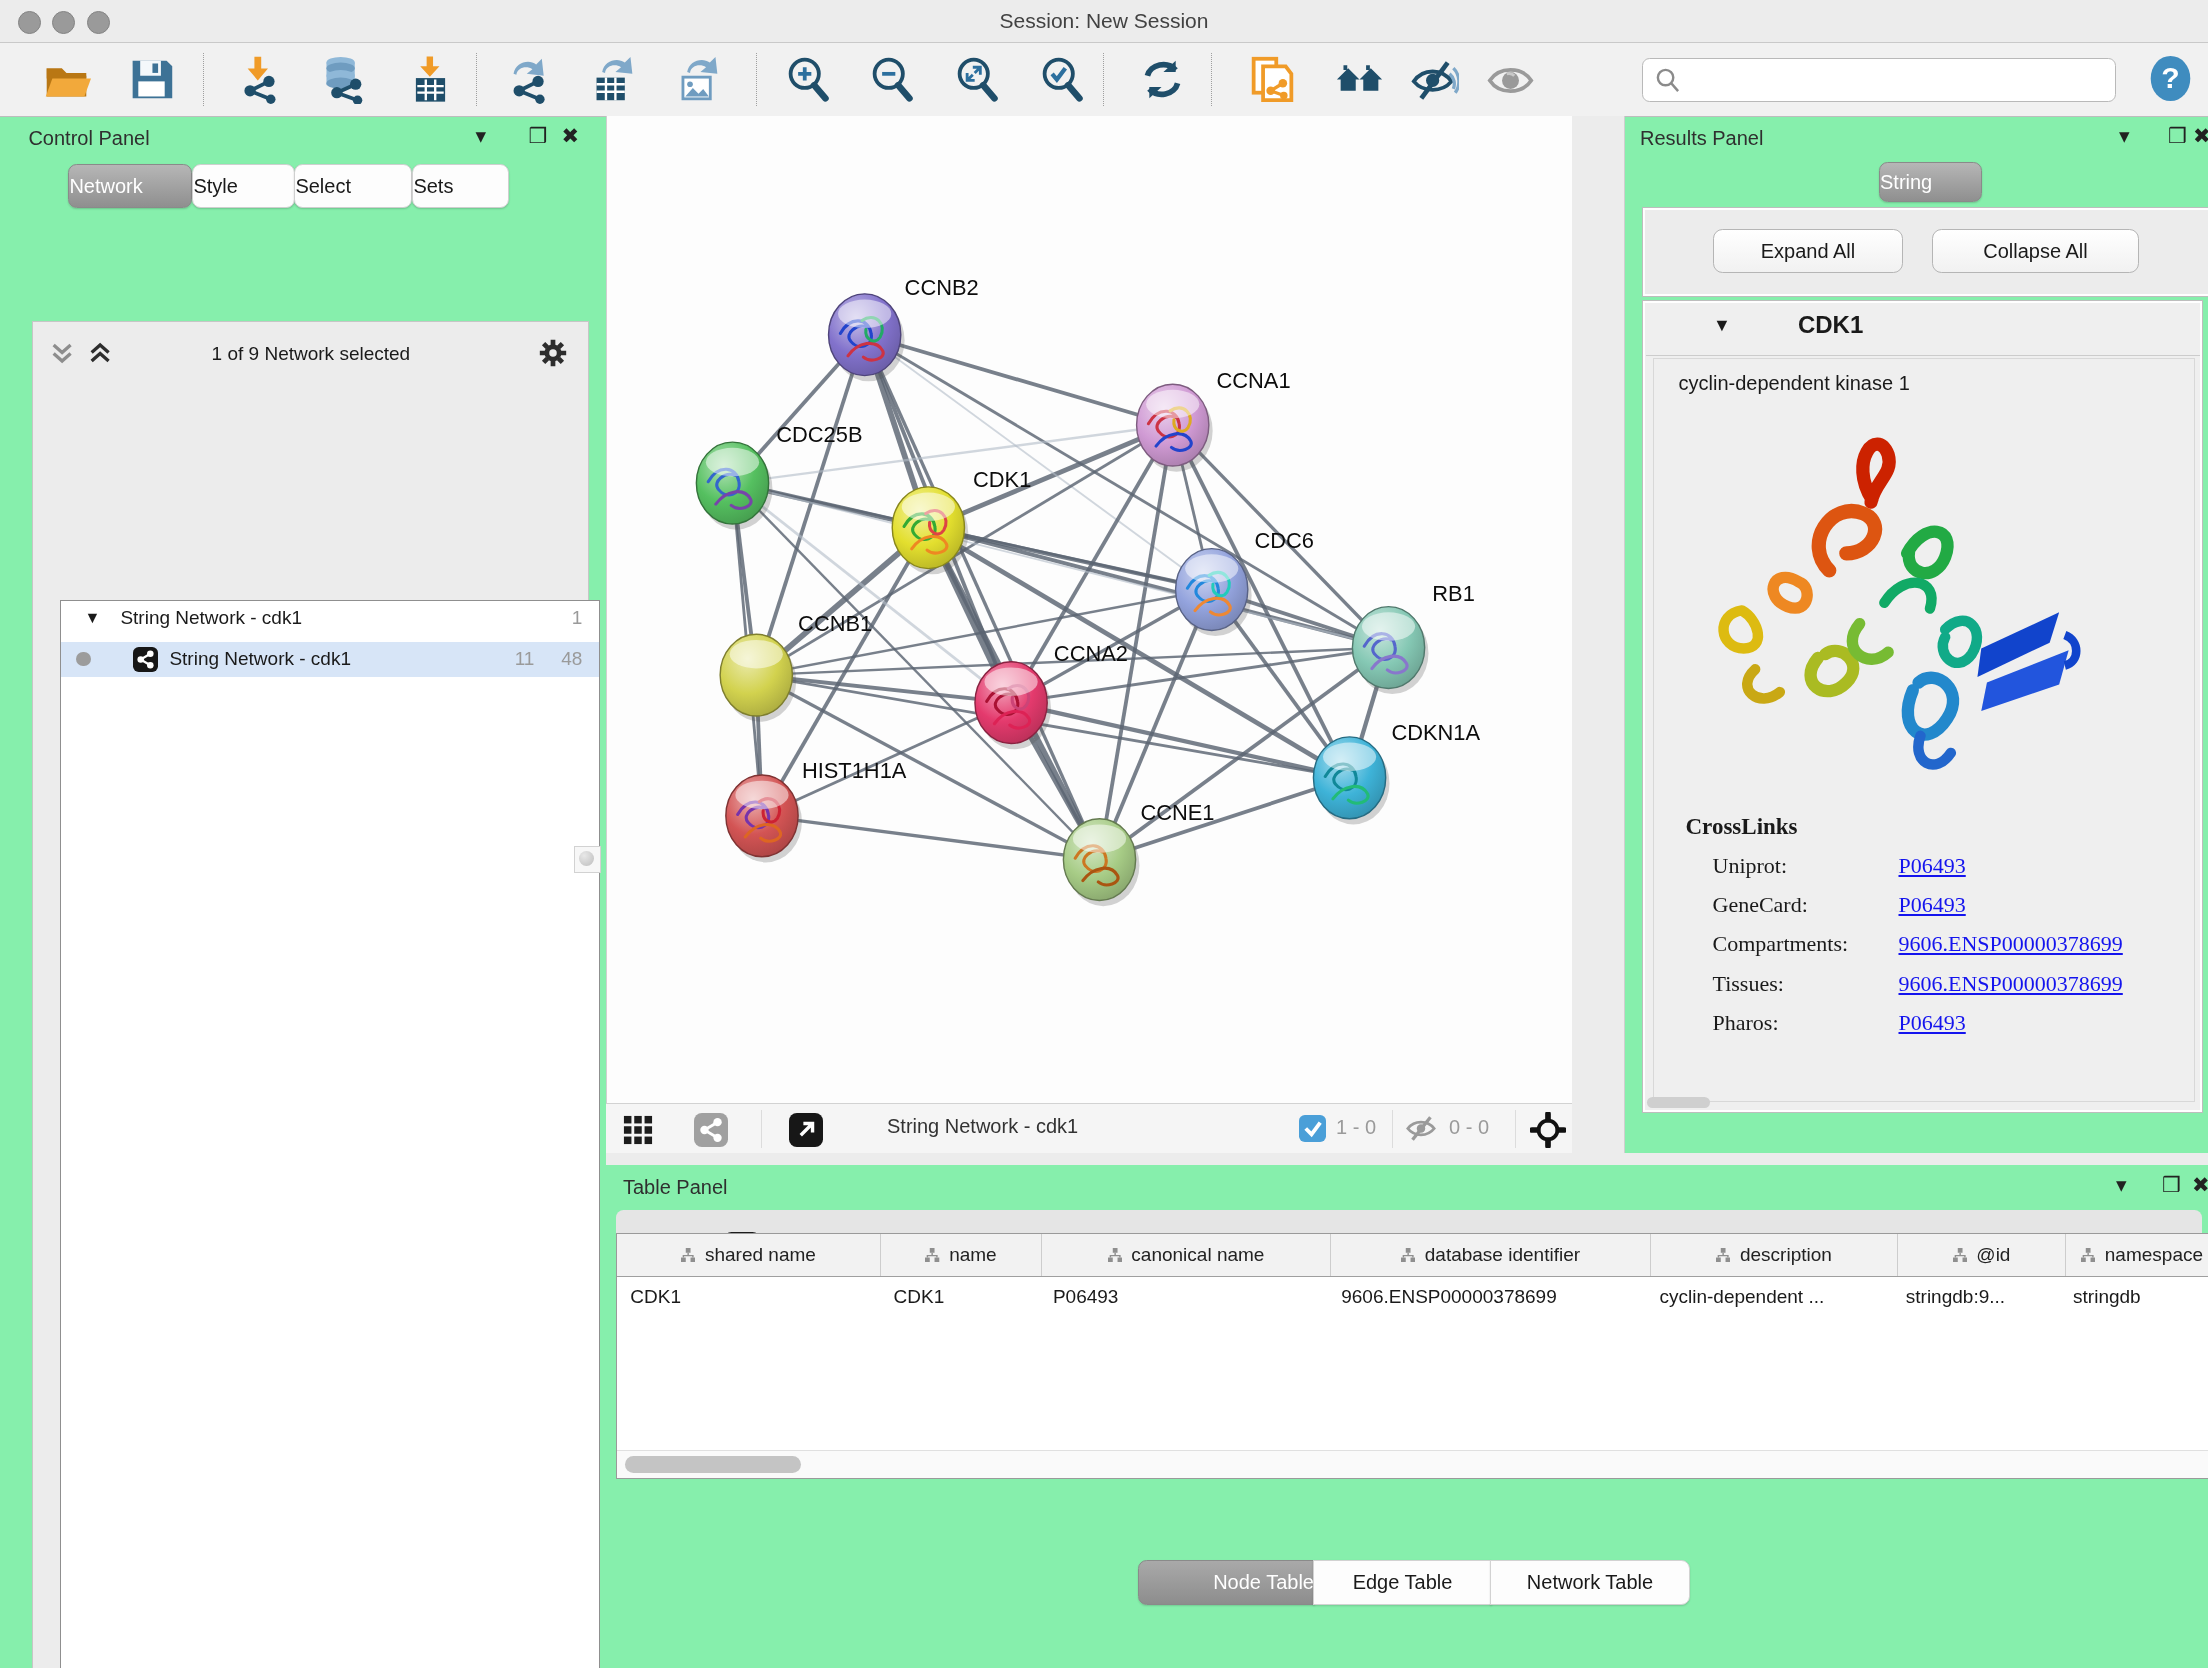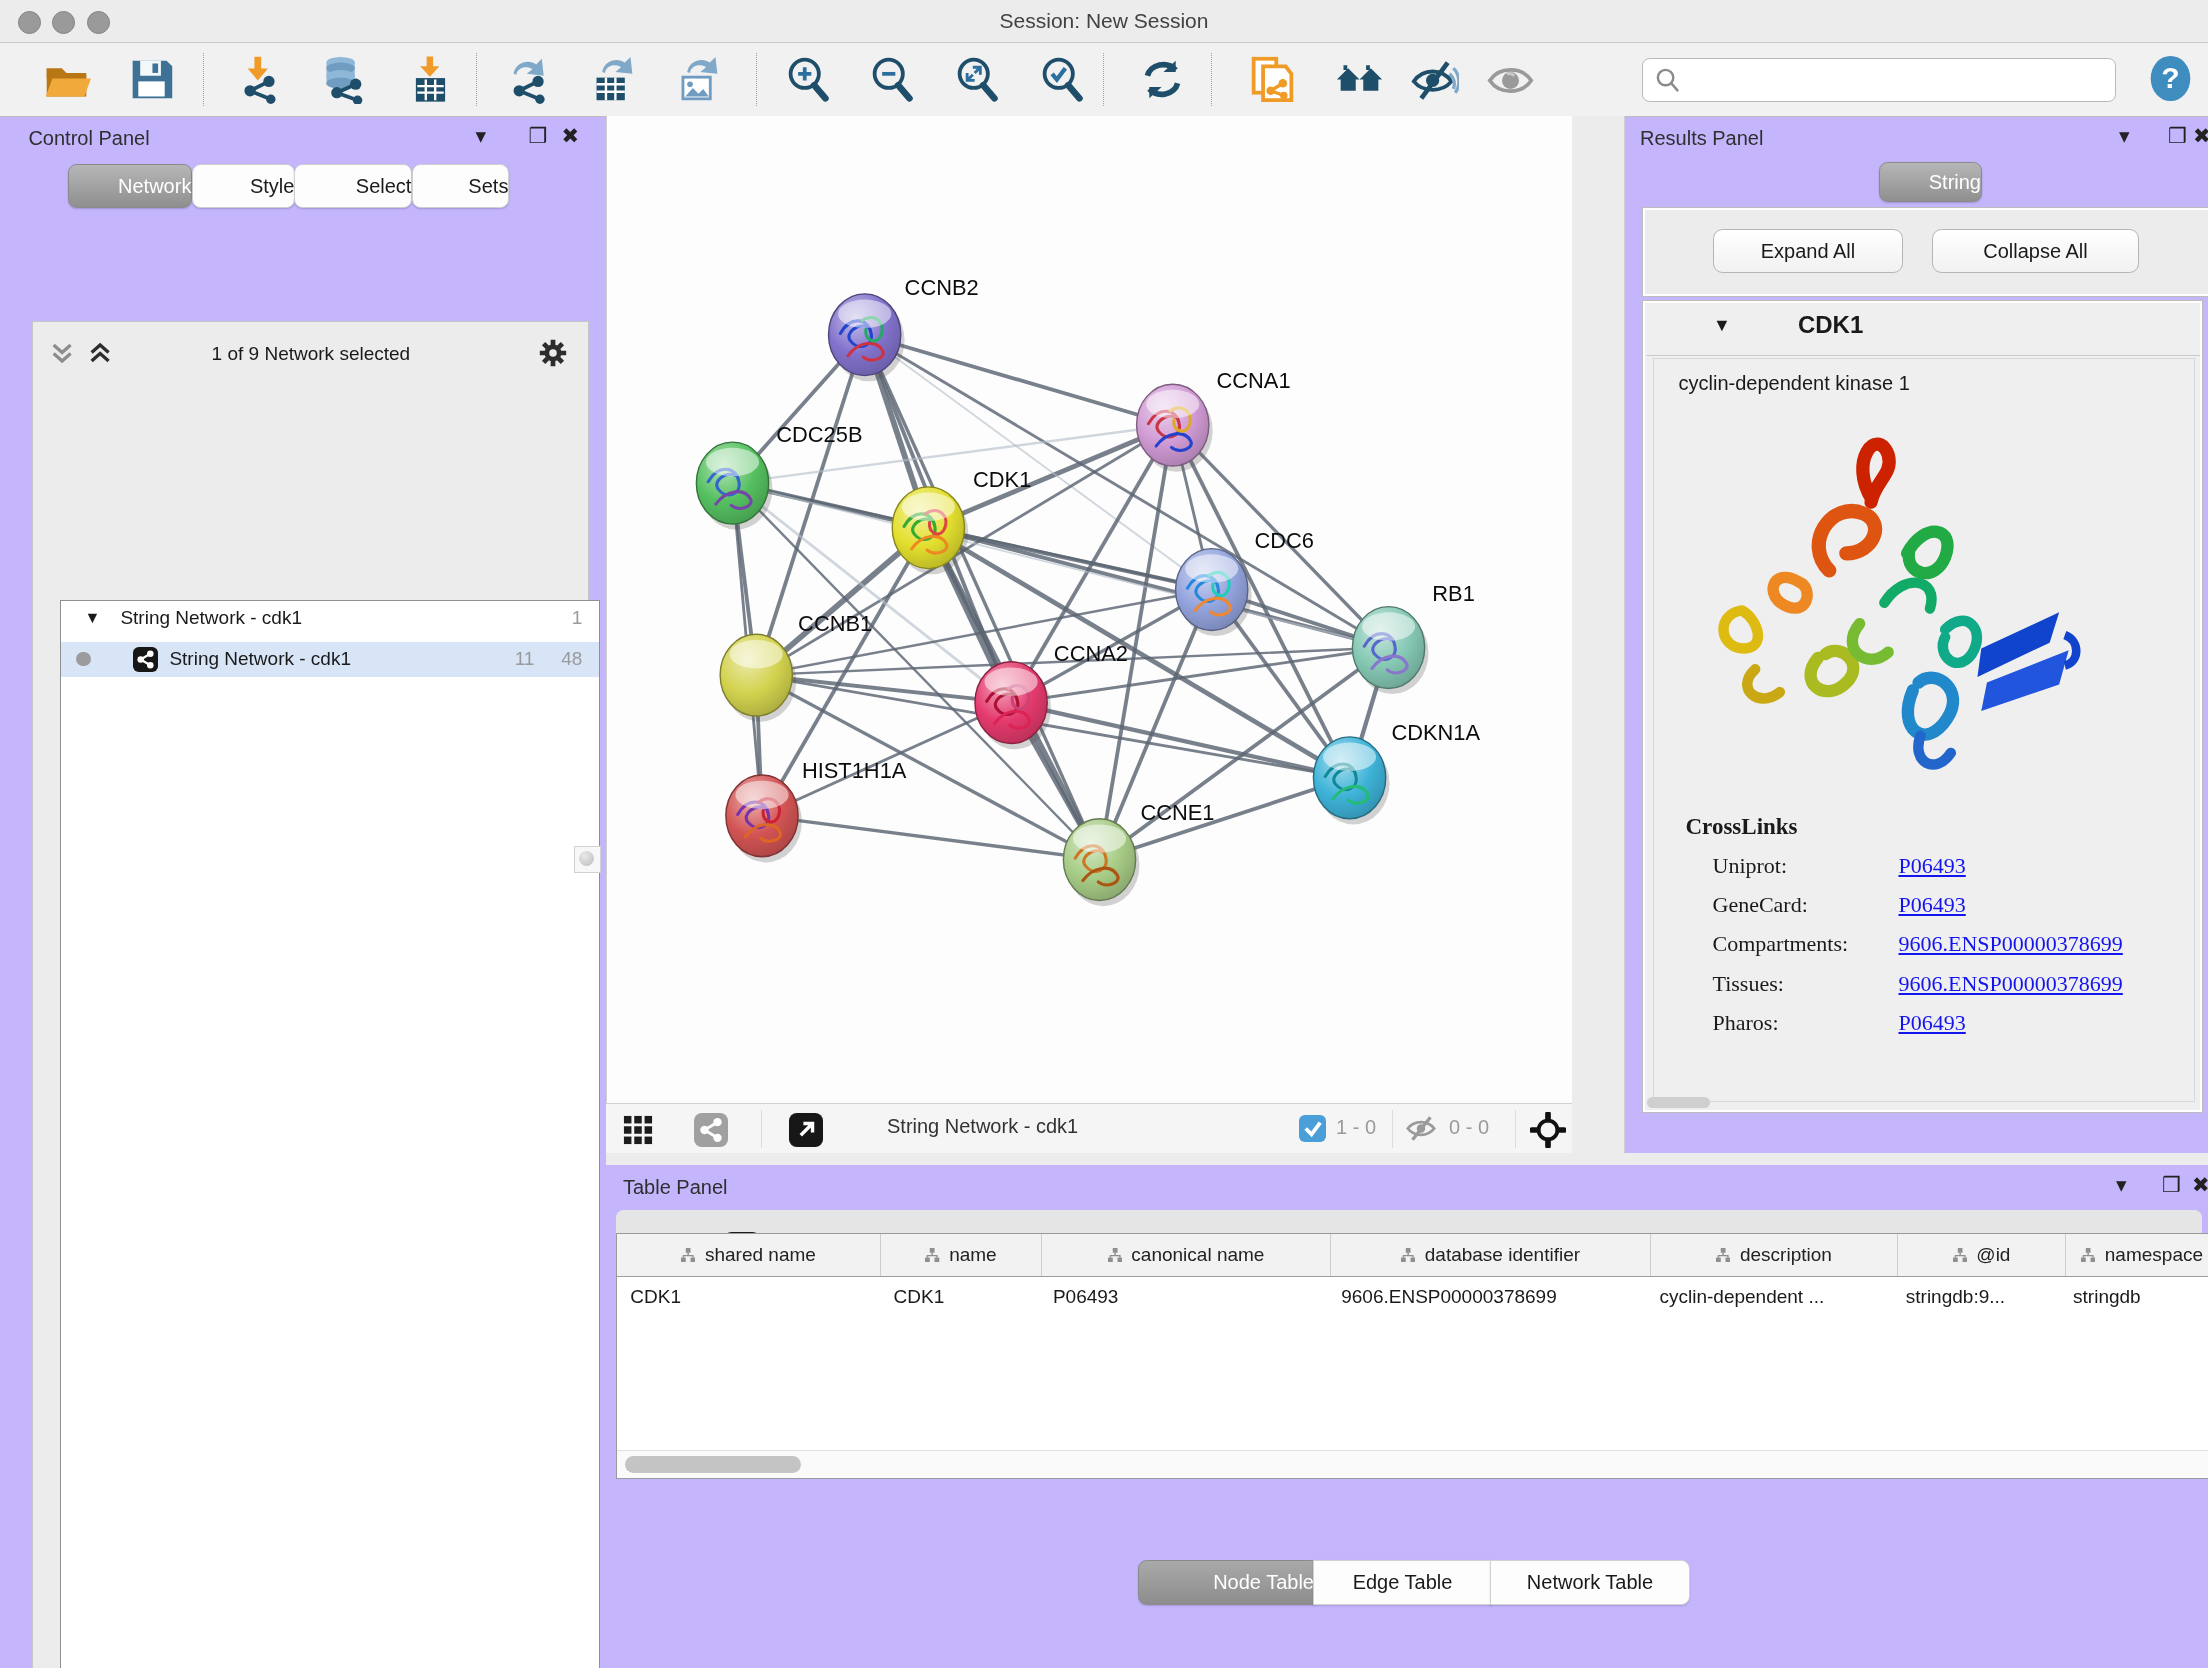--- a/index.html
+++ b/index.html
@@ -1,33 +1,33 @@
 <!DOCTYPE html>
 <html style="font-size:15px"><head>
 <meta charset="utf-8">
 <style>
   html,body{margin:0;padding:0;background:#d8d8d8;}
-  #app{position:relative;width:2208px;height:1668px;background:#c4b5fd;
+  #app{position:relative;width:2208px;height:1668px;background:#86efac;
        font-family:"Liberation Sans",sans-serif;overflow:hidden;color:#1a1a1a;}
   .abs{position:absolute;}
   
   #titlebar{left:0;top:0;width:2208px;height:42px;background:#ececec;border-bottom:1px solid #c9c9c9;}
   .light{position:absolute;top:10.5px;width:21px;height:21px;border-radius:50%;background:#9a9a9a;border:1px solid #848484;}
   #win-title{left:0;top:8.6px;width:2208px;text-align:center;font-size:21px;color:#424242;}
   
   #toolbar{left:0;top:43px;width:2208px;height:73px;background:#f1f1f1;border-bottom:1px solid #bdbdbd;}
   .tb-sep{position:absolute;top:9.5px;height:53px;border-left:1.9px dotted #9f9f9f;}
   .tb-ic{position:absolute;top:12.4px;width:49px;height:49px;cursor:pointer;}
   #search-wrap{left:1642px;top:15px;width:472px;height:42px;background:#fff;border:1px solid #b9b9b9;border-radius:7.6px;}
   #search-input{position:absolute;left:46px;top:1.9px;width:409px;height:34px;border:none;outline:none;font-size:19px;background:transparent;}
   
   .panel-title{font-size:20px;color:#2f2f2f;}
   .panel-ctl{position:absolute;font-size:21px;color:#222;cursor:pointer;}
   .tab{position:absolute;height:42px;border-radius:8.6px;background:#fdfdfd;border:1px solid #cfcfcf;
-       box-shadow:0 1px 1.9px rgba(0,0,0,.18);font-size:20px;text-align:right;line-height:42px;cursor:pointer;}
+       box-shadow:0 1px 1.9px rgba(0,0,0,.18);font-size:20px;text-align:left;line-height:42px;cursor:pointer;}
   .tab.sel{background:linear-gradient(#b6b6b6,#8f8f8f);color:#fff;border-color:#8a8a8a;}
   
   #cp-box{left:21px;top:205px;width:555px;height:1396px;border:1px solid #c6c6c6;background:#ececec;}
   #cp-tree{left:27px;top:278px;width:538px;height:1314px;background:#fff;border:1px solid #8f8f8f;}
   .tree-row{position:relative;height:33px;font-size:19px;}
   .tree-row .cnt{position:absolute;color:#9a9a9a;}
   #tree-row-sub{background:#d7e5f7;height:35px;}
   
   #net-canvas{left:606px;top:116px;width:966px;height:987px;background:#fdfdfd;border-left:1px solid #cfcfcf;}
   #net-toolbar{left:606px;top:1103px;width:966px;height:49px;background:#f5f5f5;border-top:1px solid #d2d2d2;}

